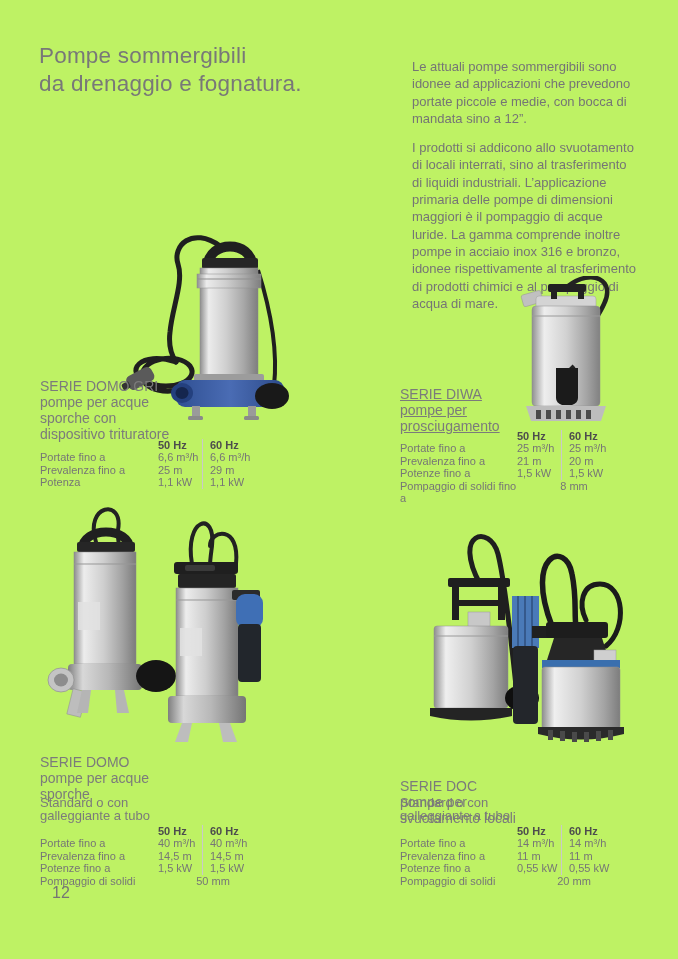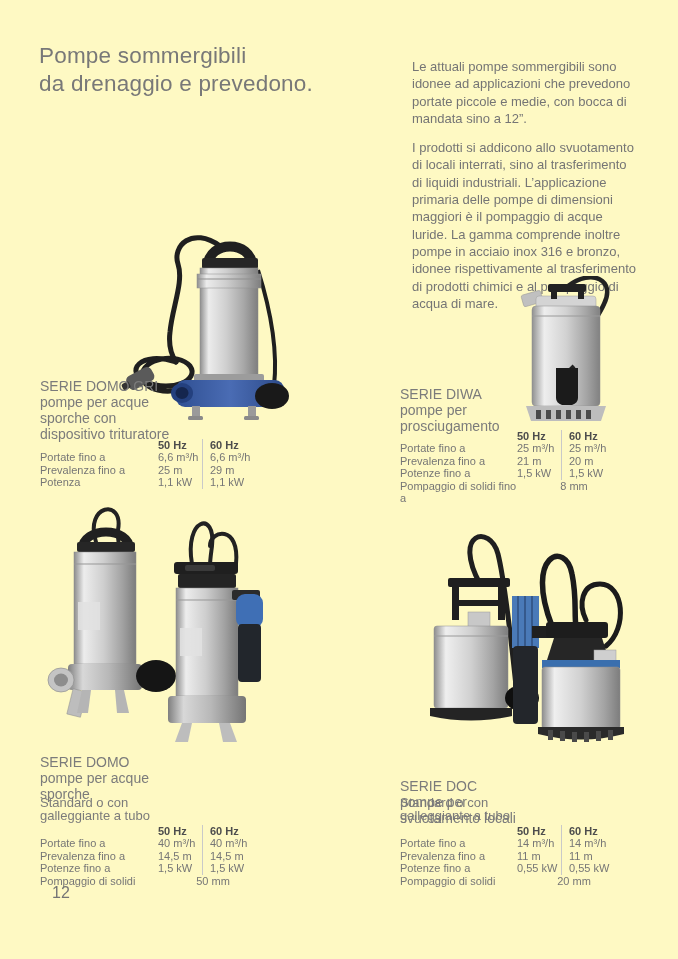--- a/index.html
+++ b/index.html
@@ -1,18 +1,18 @@
 <!DOCTYPE html>
 <html><head>
 <meta charset="utf-8">
 <style>
   html,body { margin:0; padding:0; background:#e9e9e9; }
   .page {
     position:relative; width:678px; height:959px; margin:0 auto;
-    background:#fef9c3; overflow:hidden;
+    background:#bef264; overflow:hidden;
     font-family:"Liberation Sans", sans-serif;
     -webkit-font-smoothing:antialiased;
   }
   .abs { position:absolute; }
   .doc-title {
     left:39px; top:42px; width:330px;
     font-size:22.5px; line-height:28px; color:#787878; letter-spacing:0.2px;
   }
   .intro {
     left:400px; top:46px; width:252px;
@@ -32,21 +32,21 @@
   .page-number { left:40px; top:884px; font-size:16px; color:#757575;margin-left:12px; }
   svg { display:block; }
 </style>
 </head>
 <body>
 
 <div class="page">
 
   <div class="abs doc-title">
     <div>Pompe sommergibili</div>
-    <div>da drenaggio e prevedono.</div>
+    <div>da drenaggio e fognatura.</div>
   </div>
 
   <div class="abs intro">
     <p>Le attuali pompe sommergibili sono idonee ad applicazioni che prevedono portate piccole e medie, con bocca di mandata sino a 12”.</p>
     <p>I prodotti si addicono allo svuotamento di locali interrati, sino al trasferimento di liquidi industriali. L’applicazione primaria delle pompe di dimensioni maggiori è il pompaggio di acque luride. La gamma comprende inoltre pompe in acciaio inox 316 e bronzo, idonee rispettivamente al trasferimento di prodotti chimici e al pompaggio di acqua di mare.</p>
   </div>
 
   <div class="abs" style="left:120px; top:228px;">
     <svg width="182" height="194" viewBox="0 0 182 194">
       <defs>
@@ -135,21 +135,21 @@
       <path d="M16 130 h80 l-5 15 h-70 z" fill="#bdbdbd"></path>
       <rect x="26" y="134" width="5" height="9" fill="#4a4a4a"></rect>
       <rect x="36" y="134" width="5" height="9" fill="#4a4a4a"></rect>
       <rect x="46" y="134" width="5" height="9" fill="#4a4a4a"></rect>
       <rect x="56" y="134" width="5" height="9" fill="#4a4a4a"></rect>
       <rect x="66" y="134" width="5" height="9" fill="#4a4a4a"></rect>
       <rect x="76" y="134" width="5" height="9" fill="#4a4a4a"></rect>
     </svg>
   </div>
 
-  <div class="abs sec-head" style="left:400px; top:386px;">
+  <div class="abs sec-head" style="left:400px; top:386px;text-decoration:underline;">
     <div>SERIE DIWA</div>
     <div>pompe per</div>
     <div>prosciugamento</div>
   </div>
 
   <div class="abs spec-table right-col" style="left:400px; top:430px;">
     <div></div>
     <div class="h">50 Hz</div>
     <div class="h c60">60 Hz</div>
     <div>Portate fino a</div>

